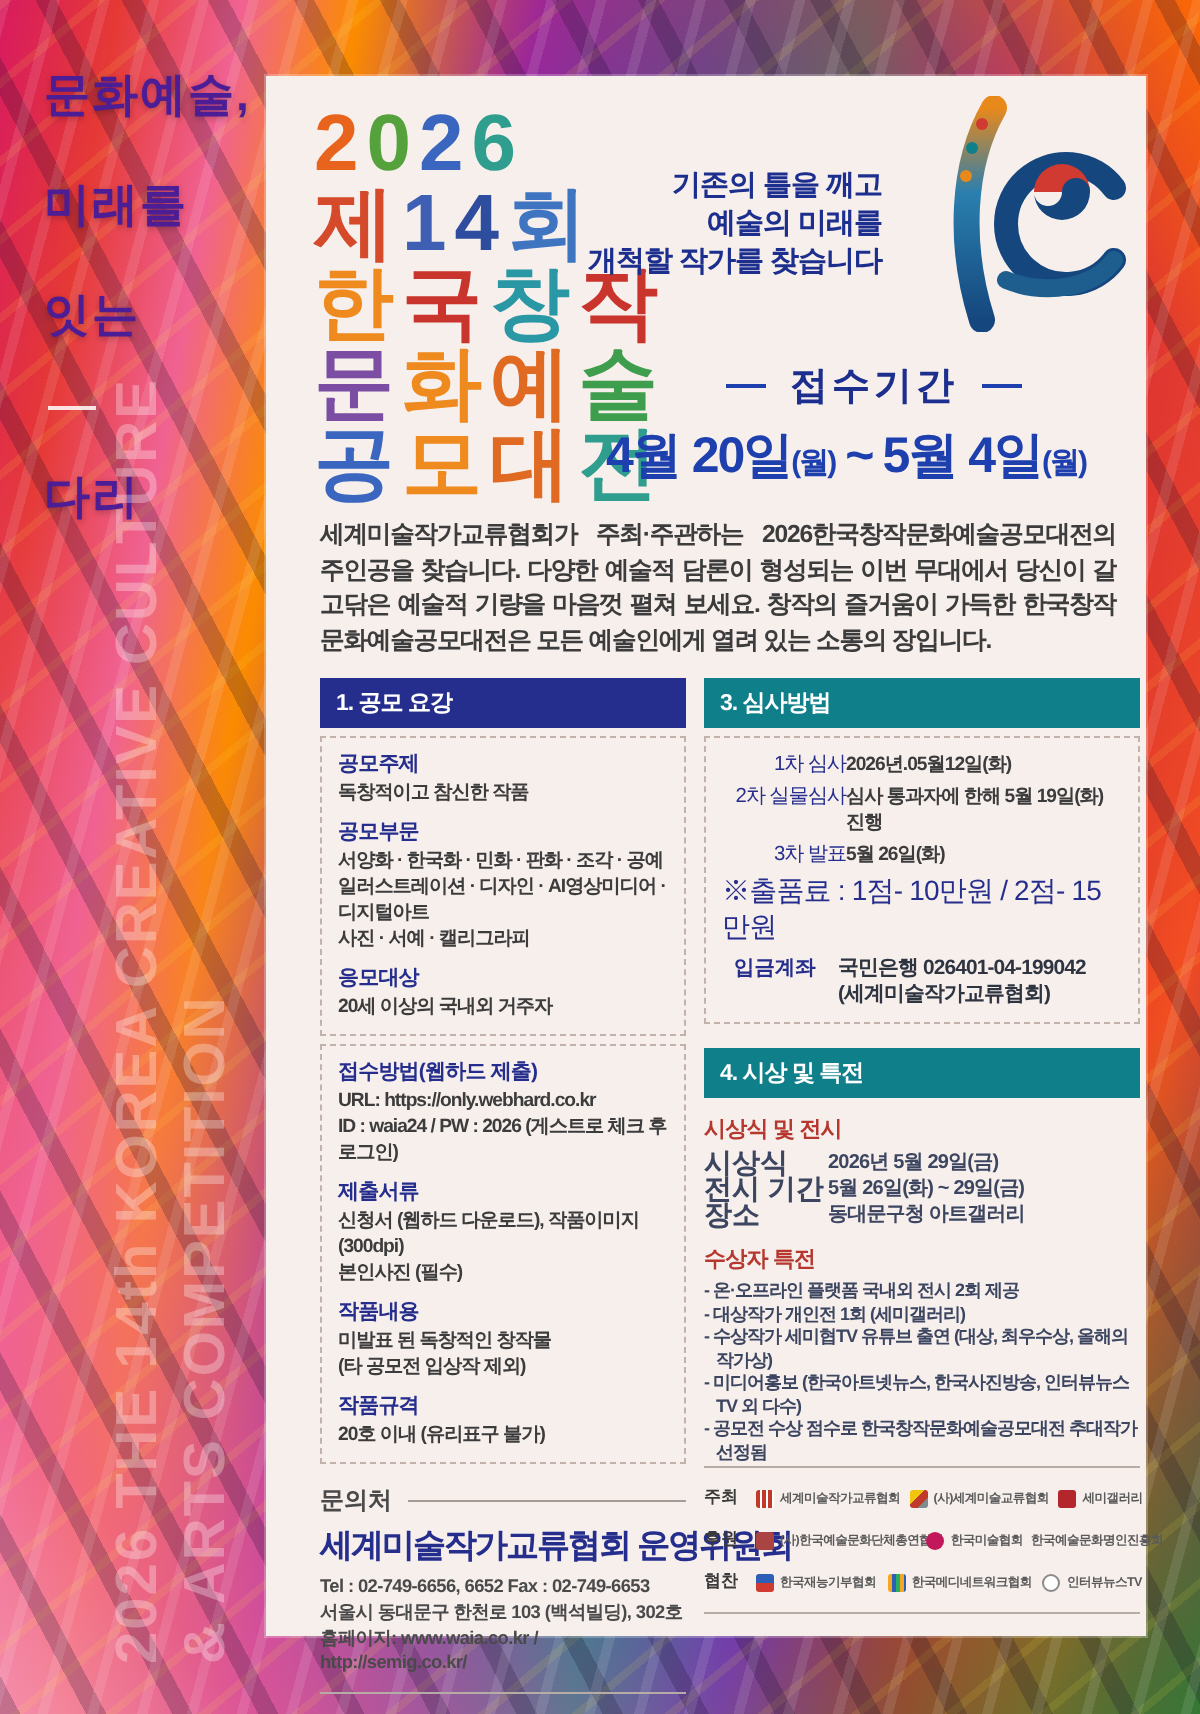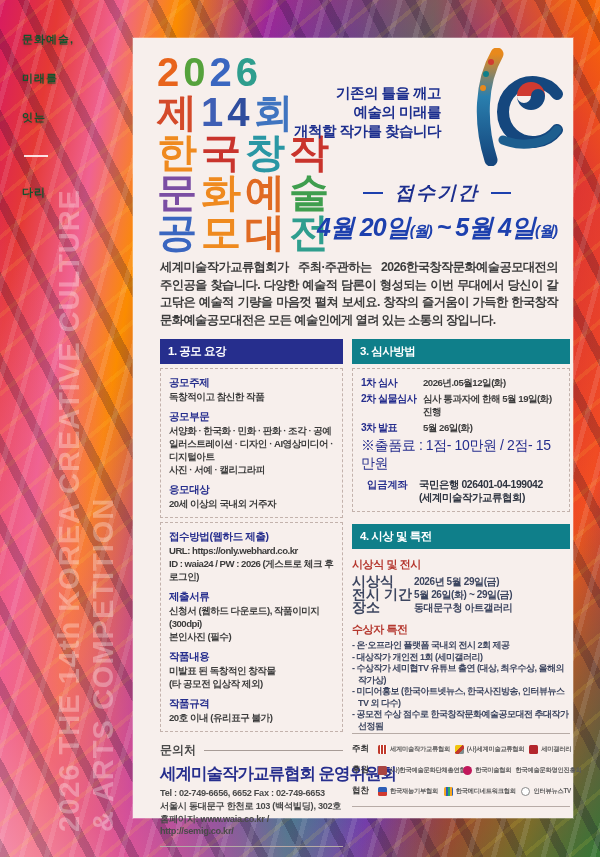--- a/index.html
+++ b/index.html
@@ -16,39 +16,39 @@
       repeating-linear-gradient(105deg, rgba(255,255,255,0.10) 0 5px, rgba(255,255,255,0) 5px 24px),
       repeating-linear-gradient(62deg, rgba(20,10,40,0.22) 0 9px, rgba(0,0,0,0) 9px 38px),
       repeating-linear-gradient(140deg, rgba(255,235,59,0.10) 0 4px, rgba(255,235,59,0) 4px 30px),
       linear-gradient(to top left, rgba(46,125,50,0.95) 0%, rgba(46,125,50,0) 22%),
       linear-gradient(to top right, rgba(244,143,177,0.95) 0%, rgba(240,98,146,0.8) 10%, rgba(240,98,146,0) 38%),
       linear-gradient(to bottom left, rgba(255,111,0,0.9) 0%, rgba(229,57,53,0.6) 12%, rgba(229,57,53,0) 35%),
       linear-gradient(100deg, #d81b60 0%, #e53935 8%, #f06292 16%, #fb8c00 24%, #8e24aa 36%, #3949ab 48%, #00838f 58%, #5e35b1 68%, #d32f2f 80%, #f4511e 90%, #c2185b 100%);
   }
 
   
-  .side-tagline{position:absolute; left:22px; top:32px; color:#14532d; font-weight:800; font-size:11px; letter-spacing:1px; text-shadow:0 1px 3px rgba(0,0,0,0.25);}
+  .side-tagline{position:absolute; left:22px; top:32px; color:#4c1d95; font-weight:800; font-size:23px; letter-spacing:1px; text-shadow:0 1px 3px rgba(0,0,0,0.25);}
   .side-tagline .tl{margin-bottom:24px;}
   .side-tagline .tl-dash{width:24px; height:2px; background:rgba(255,255,255,0.85); margin:30px 0 28px 2px;}
   .side-vertical{position:absolute; left:52px; top:832px; transform:rotate(-90deg); transform-origin:0 0; width:600px;
     font-weight:800; font-size:29px; line-height:34px; letter-spacing:1px; color:rgba(255,255,255,0.30); white-space:nowrap;}
 
   
   .panel{position:absolute; left:133px; top:38px; width:440px; height:780px; background:var(--panel); box-shadow:0 0 0 1px rgba(255,255,255,0.25);}
 
   
   .title{position:absolute; left:24px; top:14px; font-weight:800; font-size:40px; line-height:40px; letter-spacing:4px;}
   .title .title-line{white-space:nowrap;}
 
   
   .slogan{position:absolute; left:40px; top:46px; width:268px; text-align:right; color:var(--slogan); font-weight:800; font-size:14.5px; line-height:19px; letter-spacing:-0.5px;}
   .k-emblem{position:absolute; left:306px; top:10px; width:132px; height:118px;}
 
   
-  .period{position:absolute; left:170px; top:142px; width:268px; text-align:center;font-style:italic;}
+  .period{position:absolute; left:170px; top:142px; width:268px; }
   .period-label-row{display:flex; align-items:center; justify-content:center; gap:12px;}
   .period-dash{width:20px; height:2px; background:var(--blue);}
   .period-label{color:var(--slogan); font-weight:800; font-size:19px; letter-spacing:2px;}
   .period-dates{margin-top:5px; color:var(--blue); font-weight:800; font-size:25px; letter-spacing:-1px; white-space:nowrap;}
   .period-dates .small{font-size:15px; font-weight:800;}
   .period-dates .tilde{margin:0 5px;}
 
   
   .intro{position:absolute; left:27px; top:221px; width:398px; color:var(--dark); font-weight:700; font-size:12.3px; line-height:17.5px; letter-spacing:-0.6px; text-align:justify;}
 
@@ -60,21 +60,21 @@
   .sec-bar.navy{background:var(--navy);}
   .sec-bar.teal{background:var(--teal);}
   .sec-box{border:1px dashed #c3b2ac; margin-top:4px; padding:7px 8px;}
 
   .group{margin-bottom:7px;}
   .group:last-child{margin-bottom:0;}
   .g-head{color:var(--navy); font-weight:800; font-size:10.5px; line-height:12px; margin-bottom:2px; letter-spacing:-0.4px;}
   .g-line{color:var(--dark); font-size:9.6px; line-height:13px; font-weight:600; letter-spacing:-0.5px;}
 
   .kv-row{display:flex; margin-bottom:3px;}
-  .kv-label{width:62px; flex:none; color:var(--navy); font-weight:700; font-size:10.2px; line-height:13px; letter-spacing:-0.6px;}
+  .kv-label{width:62px; flex:none; color:var(--navy); font-weight:400; font-size:10.2px; line-height:13px; letter-spacing:-0.6px;text-align:right;}
   .kv-value{flex:1; color:var(--dark); font-size:9.6px; line-height:13px; font-weight:600; letter-spacing:-0.5px;}
 
   .fee-line{margin-top:1px; color:var(--navy); font-weight:400; font-size:14px; letter-spacing:-0.4px;}
   .account-row{display:flex; margin-top:5px; padding-left:6px;}
   .account-label{width:52px; flex:none; color:var(--navy); font-weight:800; font-size:10.2px; line-height:13px;}
   .account-value{color:#2e3440; font-weight:800; font-size:10.4px; line-height:13px; letter-spacing:-0.4px;}
 
   .sub-red{color:var(--redsub); font-weight:800; font-size:11px; letter-spacing:-0.4px; margin-bottom:3px;}
   .award-line{color:#3d4660; font-size:9.8px; line-height:12.5px; font-weight:700; letter-spacing:-0.5px;}
   .s4-block{margin-top:8px;}

